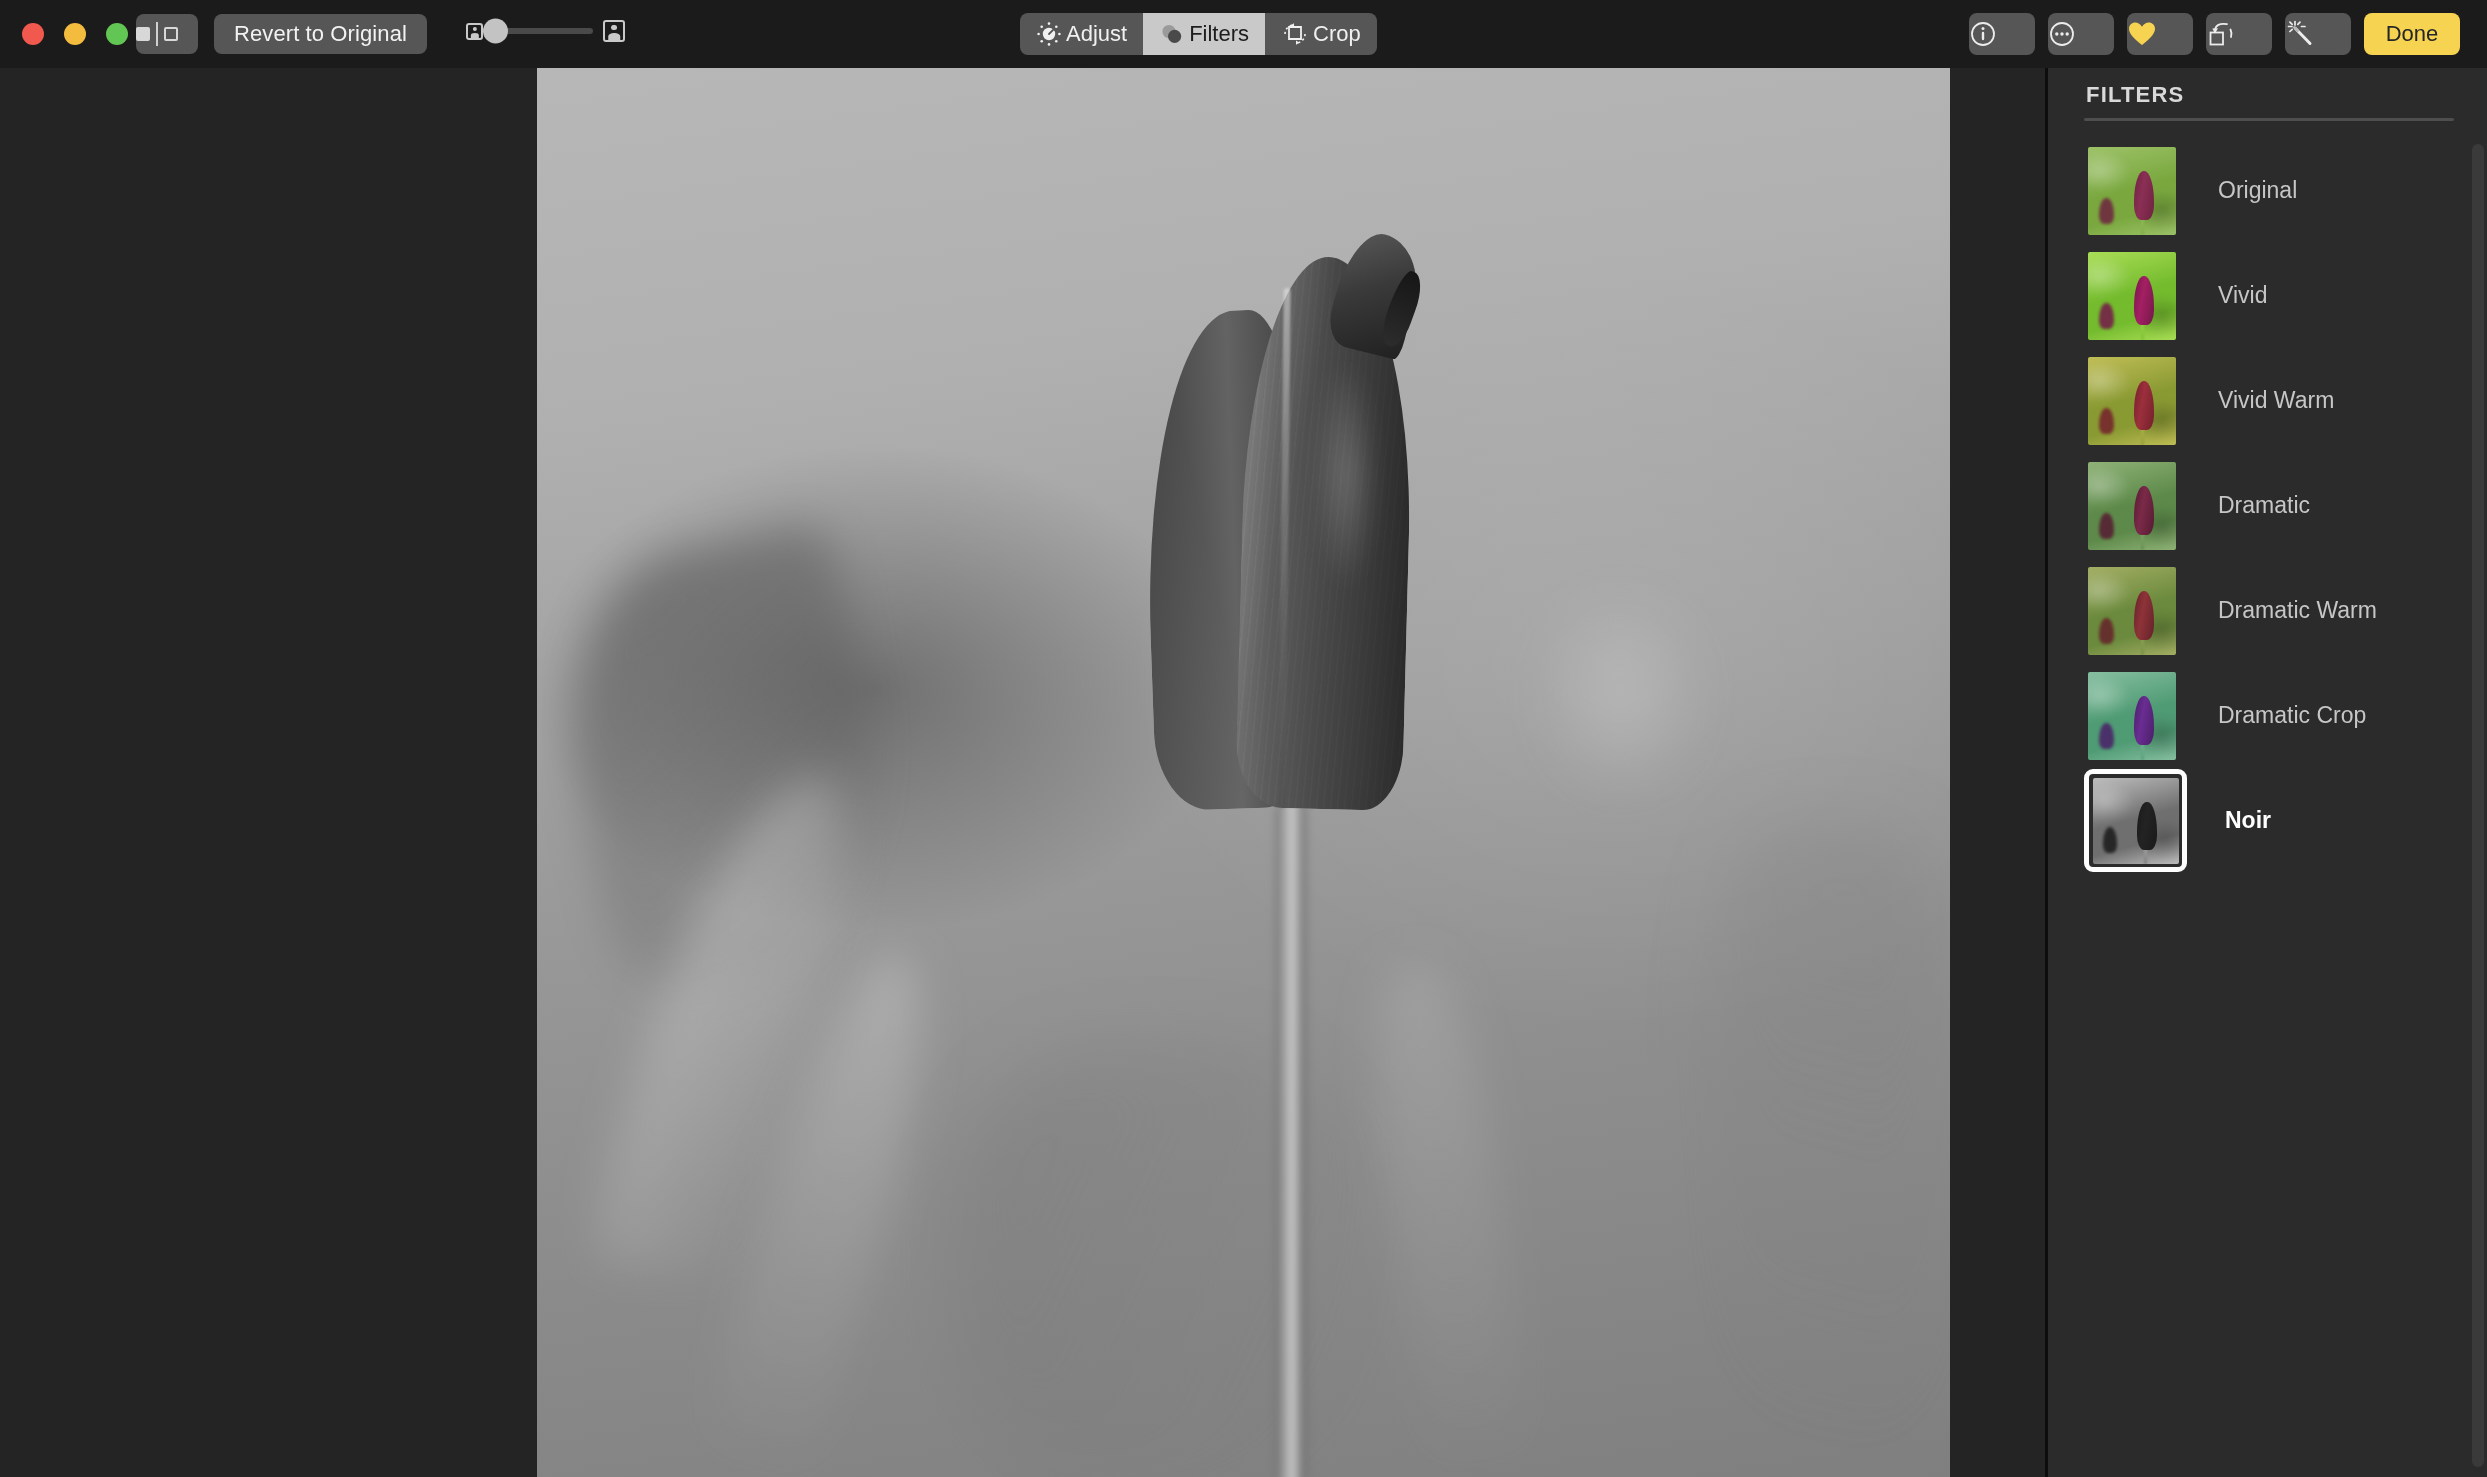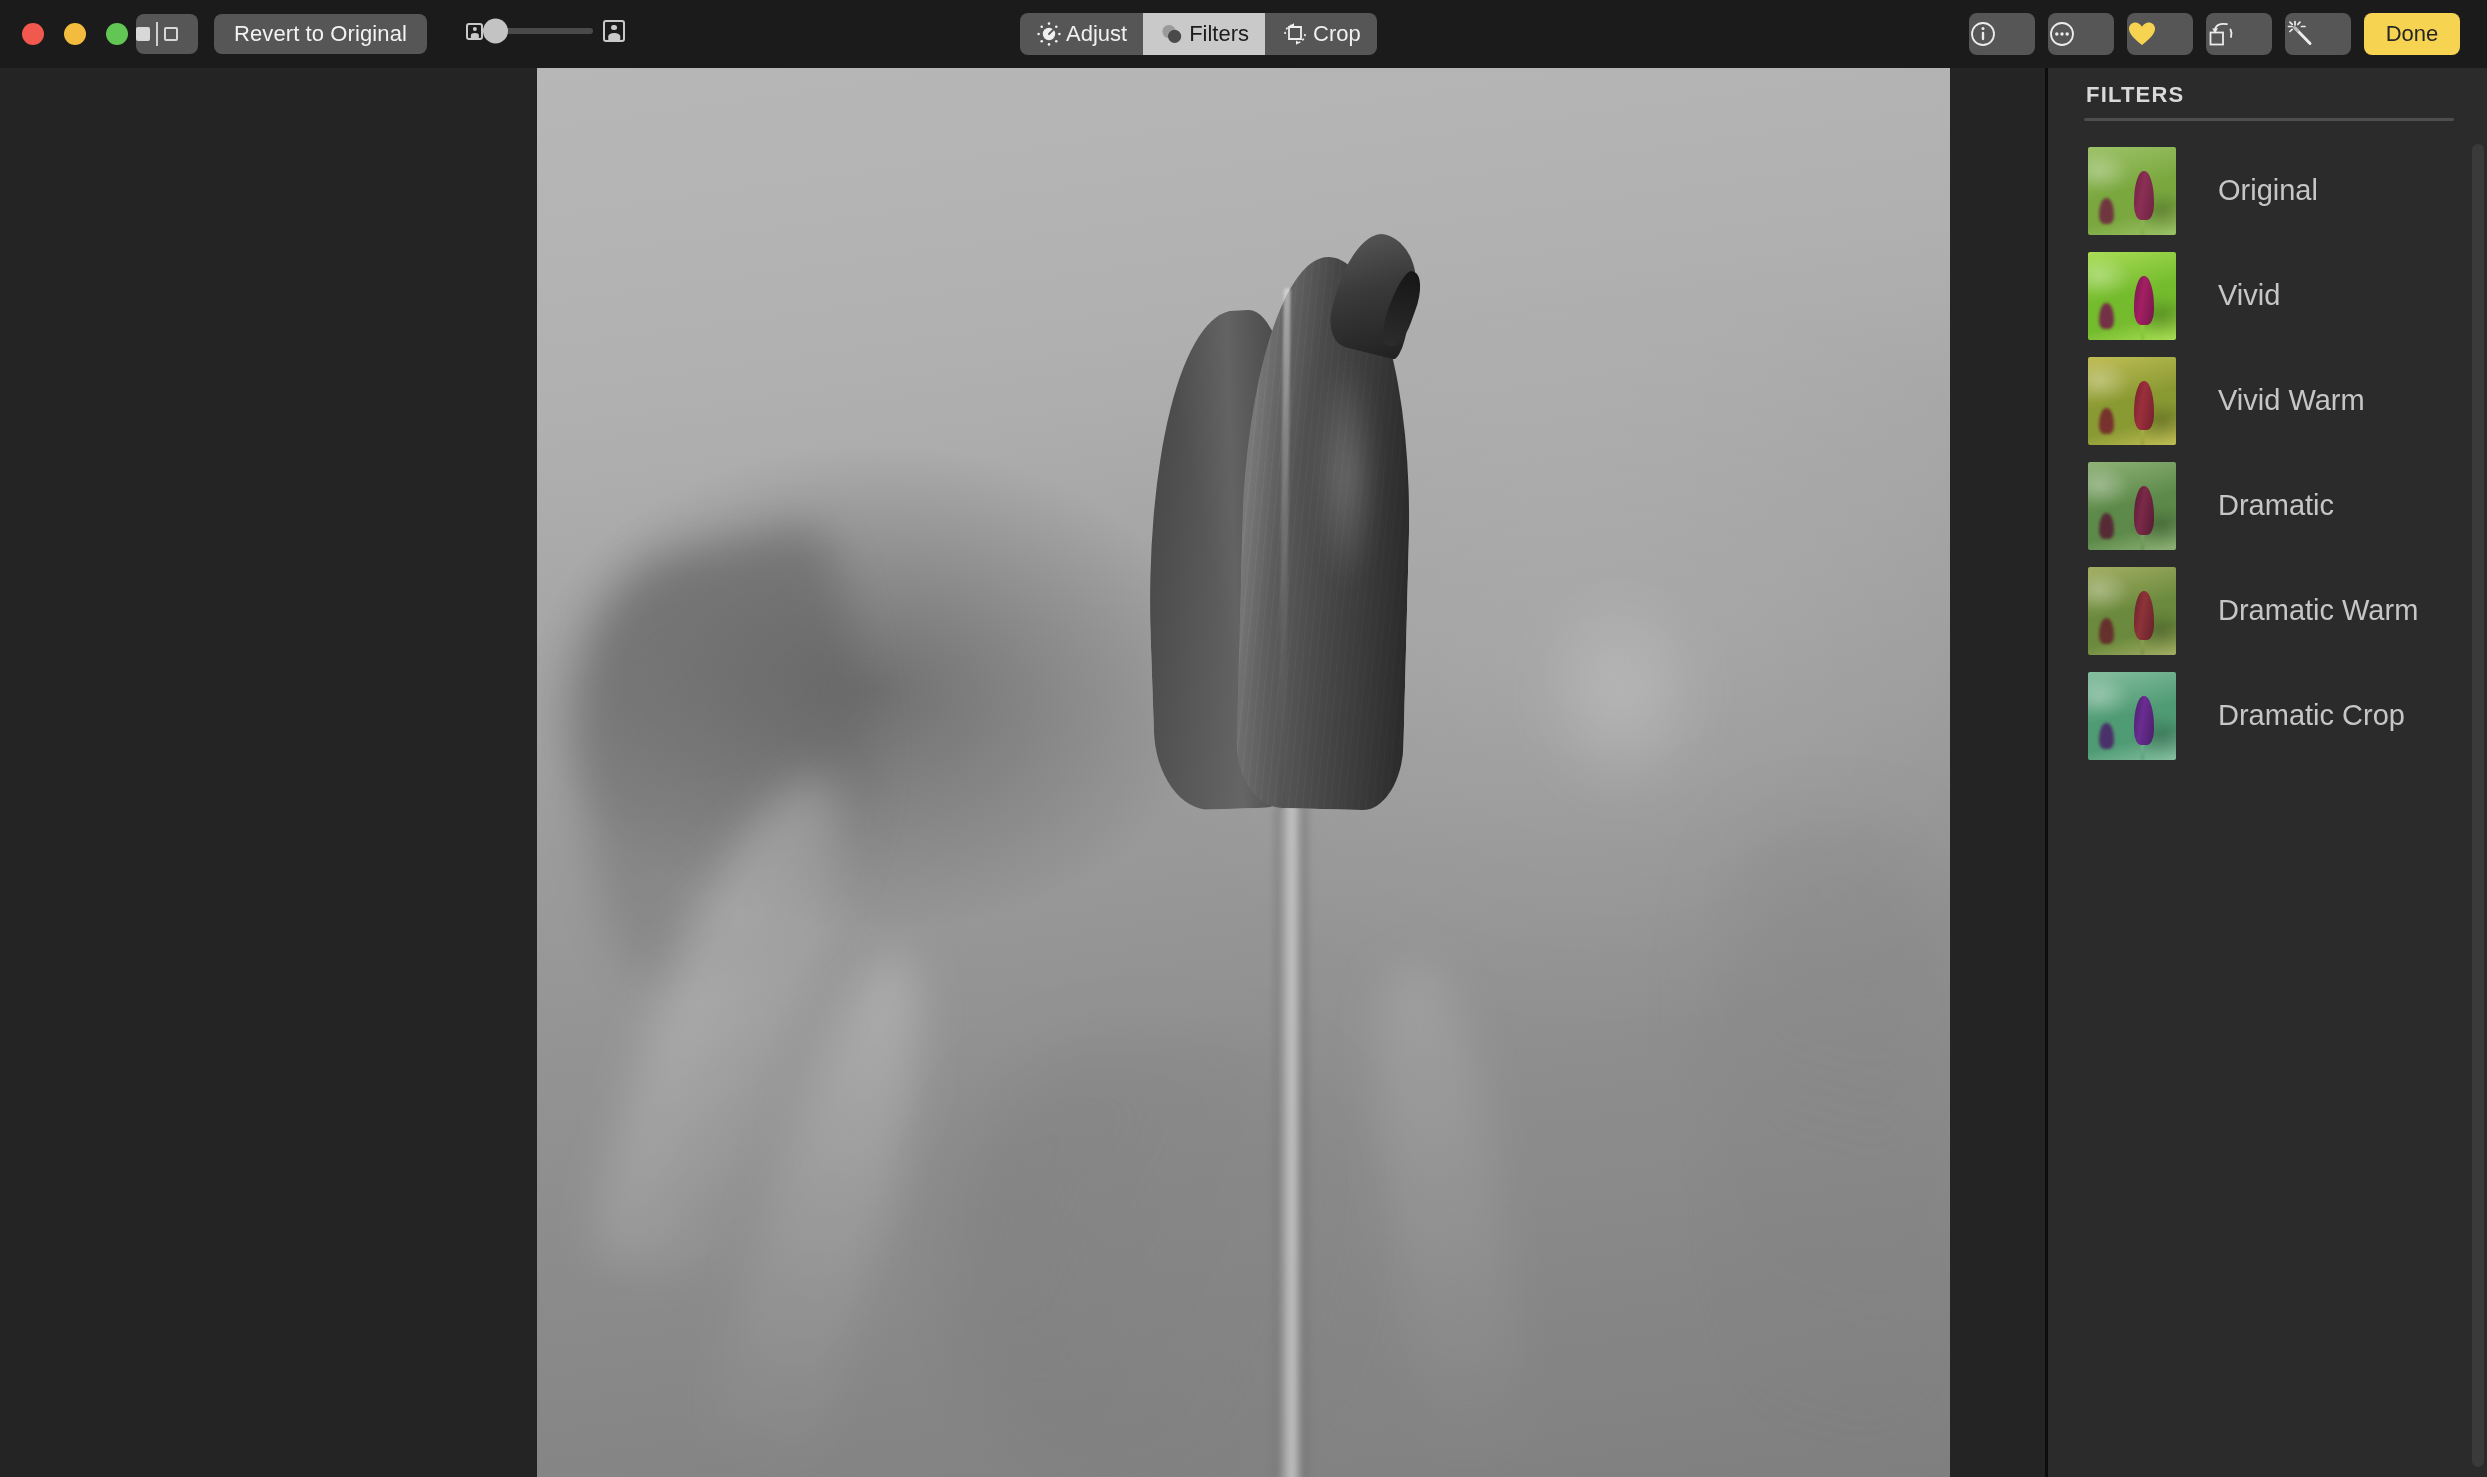--- a/index.html
+++ b/index.html
@@ -280,21 +280,21 @@
     position: absolute; left: 12%; bottom: 12%;
     width: 17%; height: 30%;
     border-radius: 48% 48% 36% 36% / 62% 62% 30% 30%;
     opacity: .85; filter: blur(1.4px);
   }
   .t-stem {
     position: absolute; left: 60%; bottom: 0; width: 3.5%; height: 22%;
     opacity: .75; filter: blur(1px);
   }
   .filter-label {
-    margin-left: 38px; font-size: 29px; color: #c6c6c6; white-space: nowrap;
+    margin-left: 38px; font-size: 23px; color: #c6c6c6; white-space: nowrap;
   }
   .filter-row.selected .filter-label { color: #ffffff; font-weight: bold; }
 
   .scroll-track {
     position: absolute; right: 4px; top: 76px;
     width: 12px; height: 1323px; background: #3a3a3a; border-radius: 6px;
   }
 </style>
 </head>
 <body>
@@ -510,17 +510,29 @@
           <div class="thumb">
             <div class="t-bg" style="background: linear-gradient(165deg, rgb(134, 191, 160) 0%, rgb(79, 155, 116) 48%, rgb(79, 155, 116) 72%, rgb(134, 191, 160) 100%);"></div>
             <div class="t-blur" style="background: radial-gradient(45% 30% at 18% 30%, rgba(255, 255, 255, 0.3), rgba(0, 0, 0, 0) 70%), radial-gradient(40% 30% at 80% 70%, rgba(0, 0, 0, 0.22), rgba(0, 0, 0, 0) 70%);"></div>
             <div class="t-stem" style="background: linear-gradient(rgb(134, 191, 160), rgb(79, 155, 116));"></div>
             <div class="t-bud2" style="background: rgb(74, 31, 104);"></div>
             <div class="t-bud" style="background: linear-gradient(100deg, rgb(74, 31, 104) 0%, rgb(106, 45, 146) 42%, rgb(74, 31, 104) 100%);"></div>
           </div>
         </div>
         <span class="filter-label">Dramatic Crop</span>
       </div>
+      <div class="filter-row selected">
+        <div class="thumb-wrap selected">
+          <div class="thumb">
+            <div class="t-bg" style="background: linear-gradient(165deg, rgb(189, 189, 189) 0%, rgb(111, 111, 111) 48%, rgb(111, 111, 111) 72%, rgb(189, 189, 189) 100%);"></div>
+            <div class="t-blur" style="background: radial-gradient(45% 30% at 18% 30%, rgba(255, 255, 255, 0.3), rgba(0, 0, 0, 0) 70%), radial-gradient(40% 30% at 80% 70%, rgba(0, 0, 0, 0.22), rgba(0, 0, 0, 0) 70%);"></div>
+            <div class="t-stem" style="background: linear-gradient(rgb(189, 189, 189), rgb(111, 111, 111));"></div>
+            <div class="t-bud2" style="background: rgb(26, 26, 26);"></div>
+            <div class="t-bud" style="background: linear-gradient(100deg, rgb(26, 26, 26) 0%, rgb(35, 35, 35) 42%, rgb(26, 26, 26) 100%);"></div>
+          </div>
+        </div>
+        <span class="filter-label">Noir</span>
+      </div>
     </div>
 
   <div class="scroll-track"></div>
 </div>
 
 
 </body></html>

